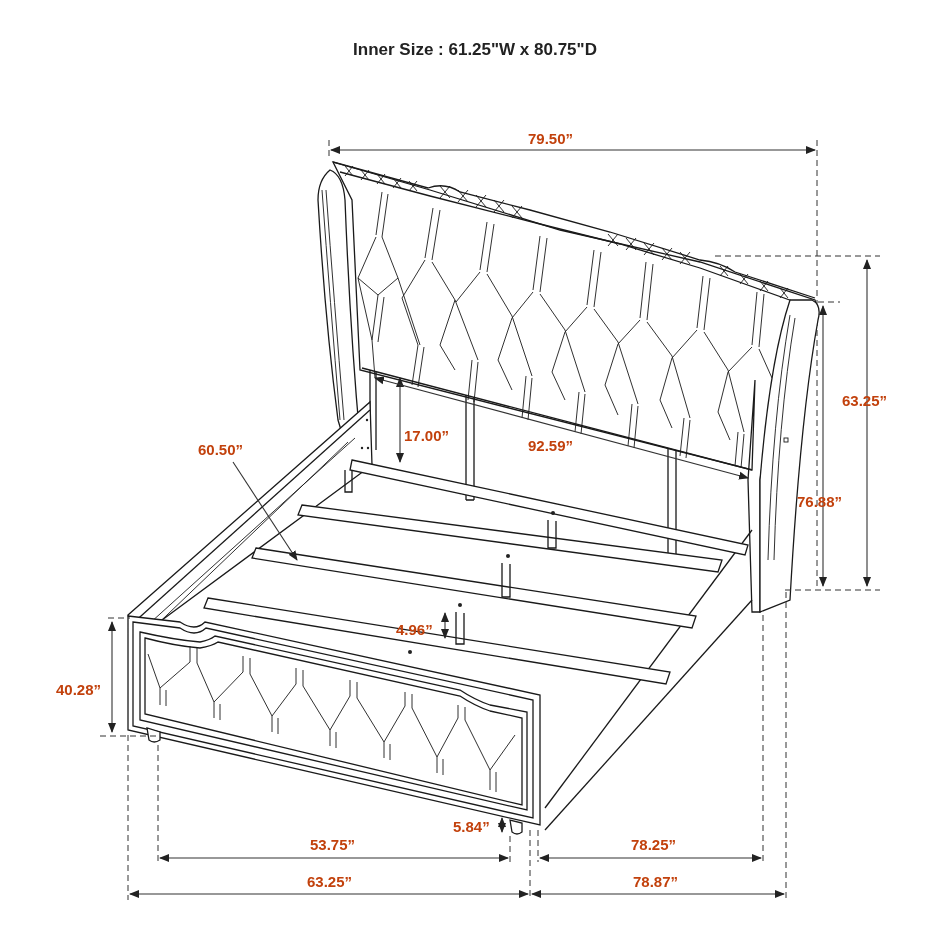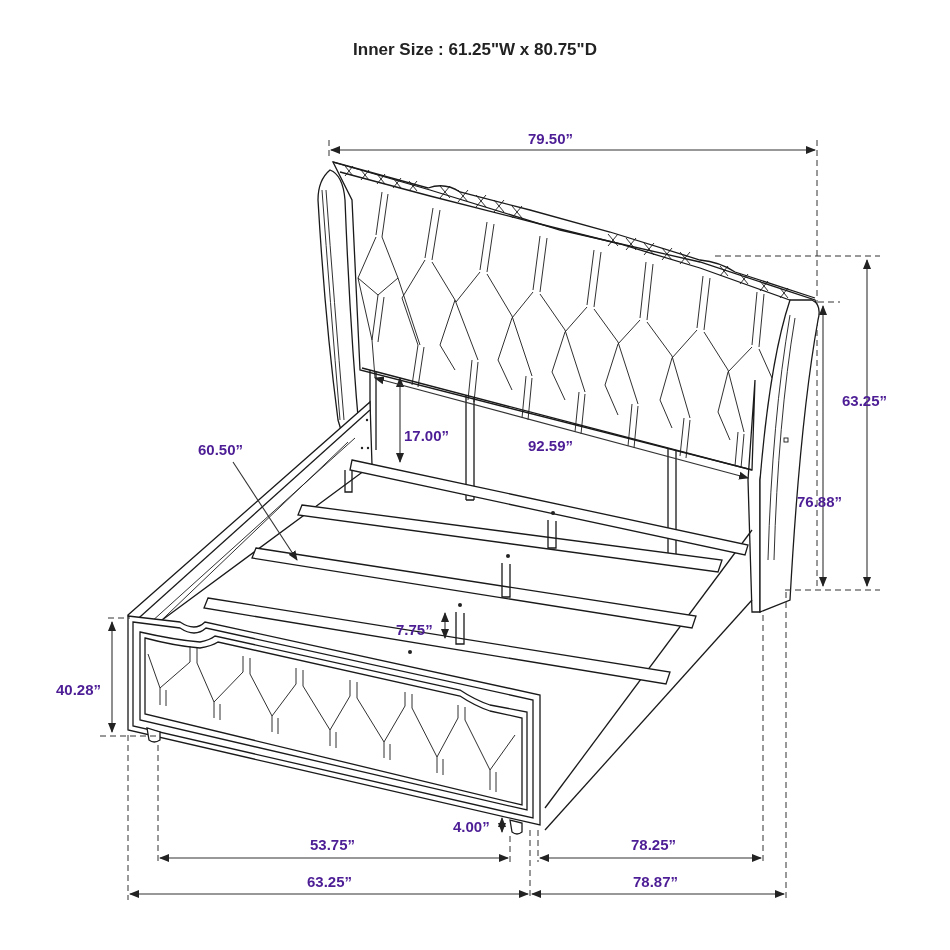--- a/index.html
+++ b/index.html
@@ -1,19 +1,19 @@
 <!DOCTYPE html>
 <html><head>
 <meta charset="utf-8">
 <style>
   html, body { margin: 0; padding: 0; background: #ffffff; }
   body { width: 950px; height: 950px; position: relative; overflow: hidden; font-family: "Liberation Sans", sans-serif; }
   .title { position: absolute; left: 0; top: 40px; width: 950px; text-align: center; font-weight: bold; font-size: 17px; color: #222; }
   svg { position: absolute; left: 0; top: 0; }
-  .lbl { position: absolute; font-weight: bold; font-size: 15px; color: #4c1d95; white-space: nowrap; }
+  .lbl { position: absolute; font-weight: bold; font-size: 15px; color: #c2410c; white-space: nowrap; }
   .ln { stroke: #1a1a1a; stroke-width: 1.3; fill: none; }
   .lnt { stroke: #1a1a1a; stroke-width: 0.9; fill: none; }
   .fill { stroke: #1a1a1a; stroke-width: 1.3; fill: #fff; }
   .dash { stroke: #333; stroke-width: 1; stroke-dasharray: 6 4; fill: none; }
   .dim { stroke: #333; stroke-width: 1.1; fill: none; }
 </style>
 </head>
 <body>
 
 <div class="title">Inner Size : 61.25"W x 80.75"D</div>
@@ -196,19 +196,19 @@
     <line class="dim" x1="532" y1="894" x2="784" y2="894" marker-start="url(#ahs)" marker-end="url(#ah)"></line>
   </g>
 </svg>
 
 <div class="lbl" style="left:528px; top:130px;">79.50”</div>
 <div class="lbl" style="left:842px; top:392px;">63.25”</div>
 <div class="lbl" style="left:797px; top:493px;">76.88”</div>
 <div class="lbl" style="left:404px; top:427px;text-align:right;">17.00”</div>
 <div class="lbl" style="left:528px; top:437px;">92.59”</div>
 <div class="lbl" style="left:198px; top:441px;">60.50”</div>
-<div class="lbl" style="left:396px; top:621px;">7.75”</div>
+<div class="lbl" style="left:396px; top:621px;">4.96”</div>
 <div class="lbl" style="left:56px; top:681px;">40.28”</div>
-<div class="lbl" style="left:453px; top:818px;">4.00”</div>
+<div class="lbl" style="left:453px; top:818px;">5.84”</div>
 <div class="lbl" style="left:310px; top:836px;">53.75”</div>
 <div class="lbl" style="left:307px; top:873px;">63.25”</div>
 <div class="lbl" style="left:631px; top:836px;">78.25”</div>
 <div class="lbl" style="left:633px; top:873px;">78.87”</div>
 
 </body></html>

